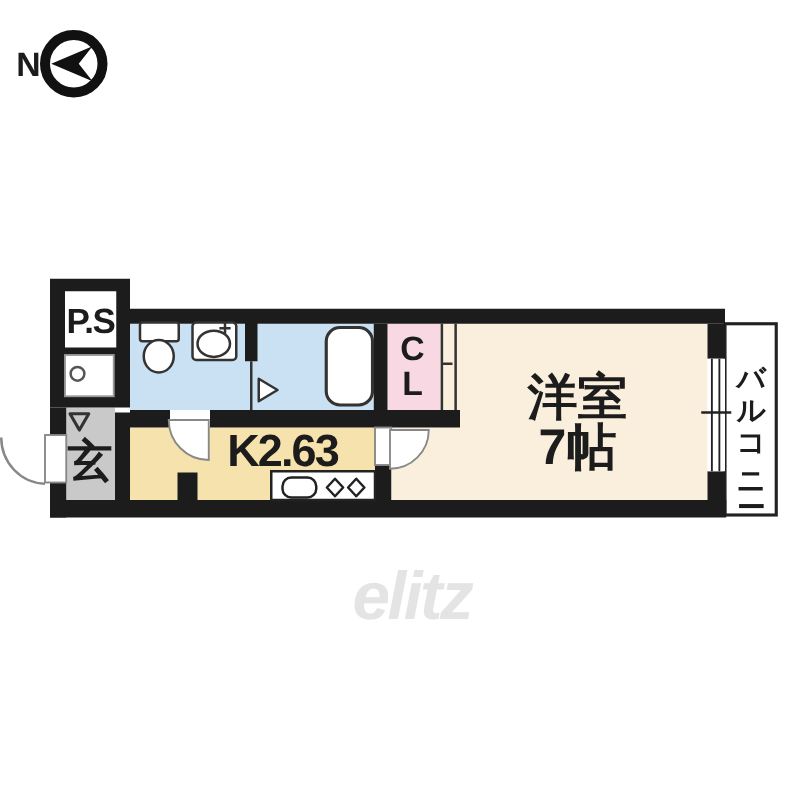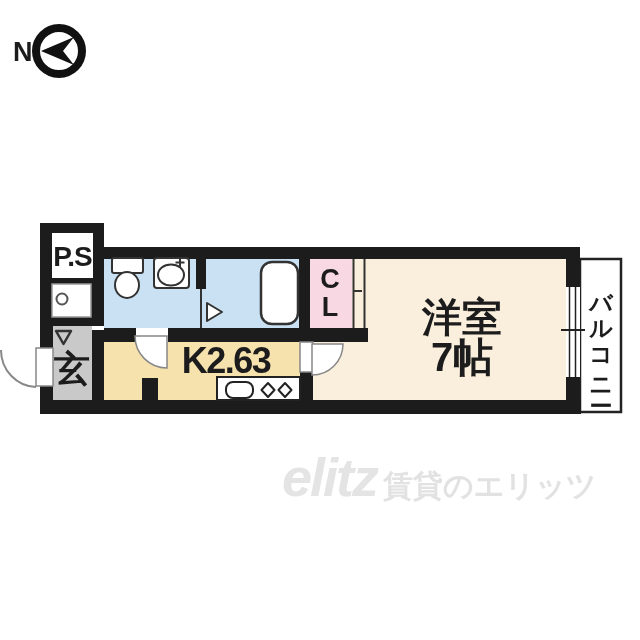--- a/index.html
+++ b/index.html
@@ -7,21 +7,21 @@
   .stage{position:relative;width:640px;height:640px;}
   svg{position:absolute;left:0;top:0;}
   svg text{font-family:"Liberation Sans",sans-serif;fill:#1c1c1c;}
   .balcony-label{
     position:absolute;left:582px;top:263px;width:38px;height:146px;
     display:flex;align-items:center;justify-content:center;
     writing-mode:vertical-rl;text-orientation:mixed;
     font-size:23px;font-weight:600;color:#1c1c1c;letter-spacing:3px;line-height:1;
   }
   .watermark{
-    position:absolute;left:282px;top:446px;display:flex;align-items:baseline;gap:6px;
+    position:absolute;left:282px;top:446px;display:flex;align-items:baseline;gap:20px;
     white-space:nowrap;
   }
   .watermark .logo{font-size:54px;font-style:italic;font-weight:800;letter-spacing:-2px;}
   .watermark .jp{font-size:30px;font-weight:800;}
 </style>
 </head>
 <body>
 
 <div class="stage">
 <svg width="640" height="640" viewBox="0 0 640 640">
@@ -114,15 +114,14 @@
     <rect x="566" y="287" width="14" height="90" fill="#ffffff"></rect>
     <path d="M569.5,287 L569.5,377 M575.5,287 L575.5,377" stroke="#222222" stroke-width="1.5" fill="none"></path>
     <path d="M561,330 L585,330" stroke="#222222" stroke-width="2" fill="none"></path>
   </g>
 </svg>
 
   <div class="balcony-label">バルコニー</div>
 
   <div class="watermark">
     <span class="logo" style="color:#e4e4e4">elitz</span>
-    <span class="jp" style="color:#e2e2e2">賃貸のエリッツ</span>
   </div>
 </div>
 
 </body></html>

